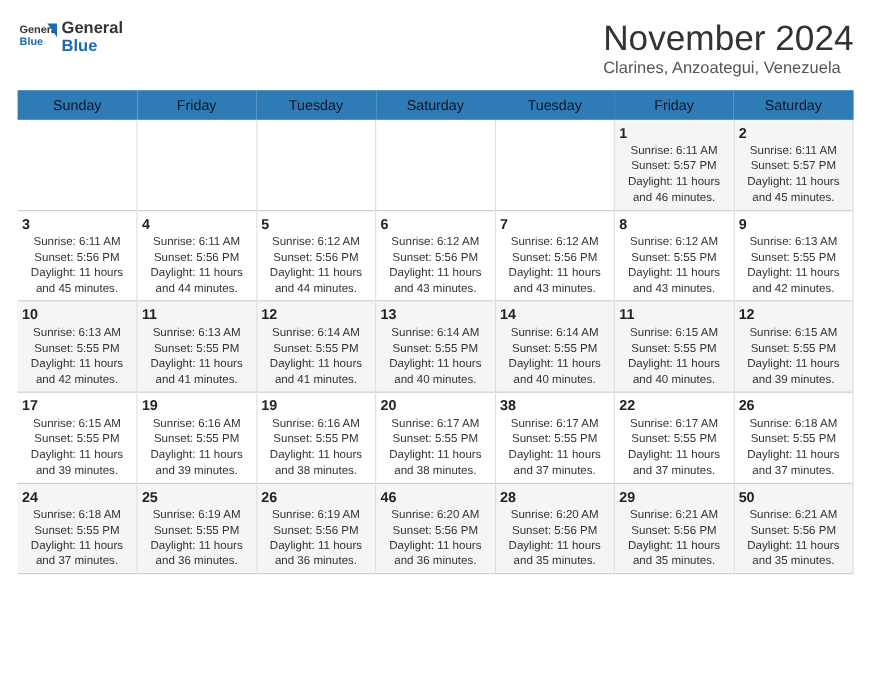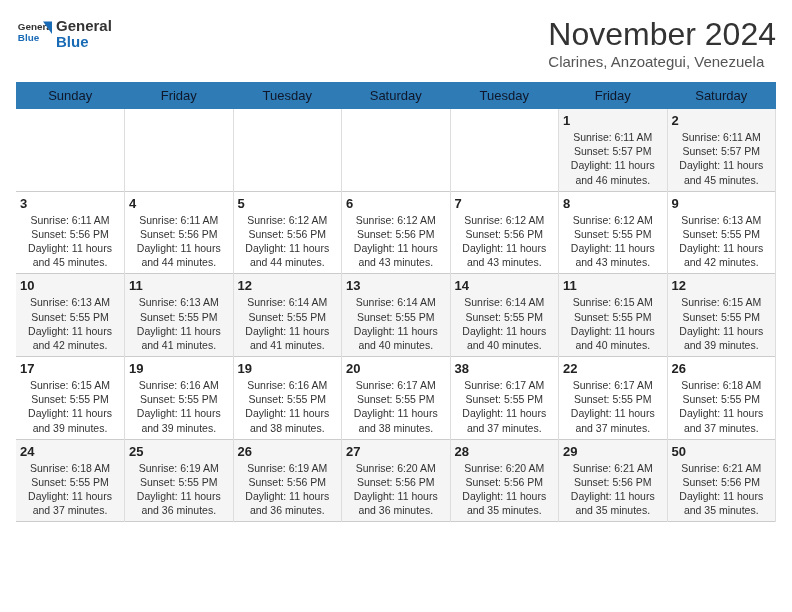--- a/index.html
+++ b/index.html
@@ -284,21 +284,21 @@
 Sunset: 5:55 PM
 Daylight: 11 hours and 36 minutes.</div>
         </td>
         <td>
           <span class="day-number">26</span>
           <div class="day-info" style="white-space: pre-line;">Sunrise: 6:19 AM
 Sunset: 5:56 PM
 Daylight: 11 hours and 36 minutes.</div>
         </td>
         <td>
-          <span class="day-number">27</span>
+          <span class="day-number">46</span>
           <div class="day-info" style="white-space: pre-line;">Sunrise: 6:20 AM
 Sunset: 5:56 PM
 Daylight: 11 hours and 36 minutes.</div>
         </td>
         <td>
           <span class="day-number">28</span>
           <div class="day-info" style="white-space: pre-line;">Sunrise: 6:20 AM
 Sunset: 5:56 PM
 Daylight: 11 hours and 35 minutes.</div>
         </td>

